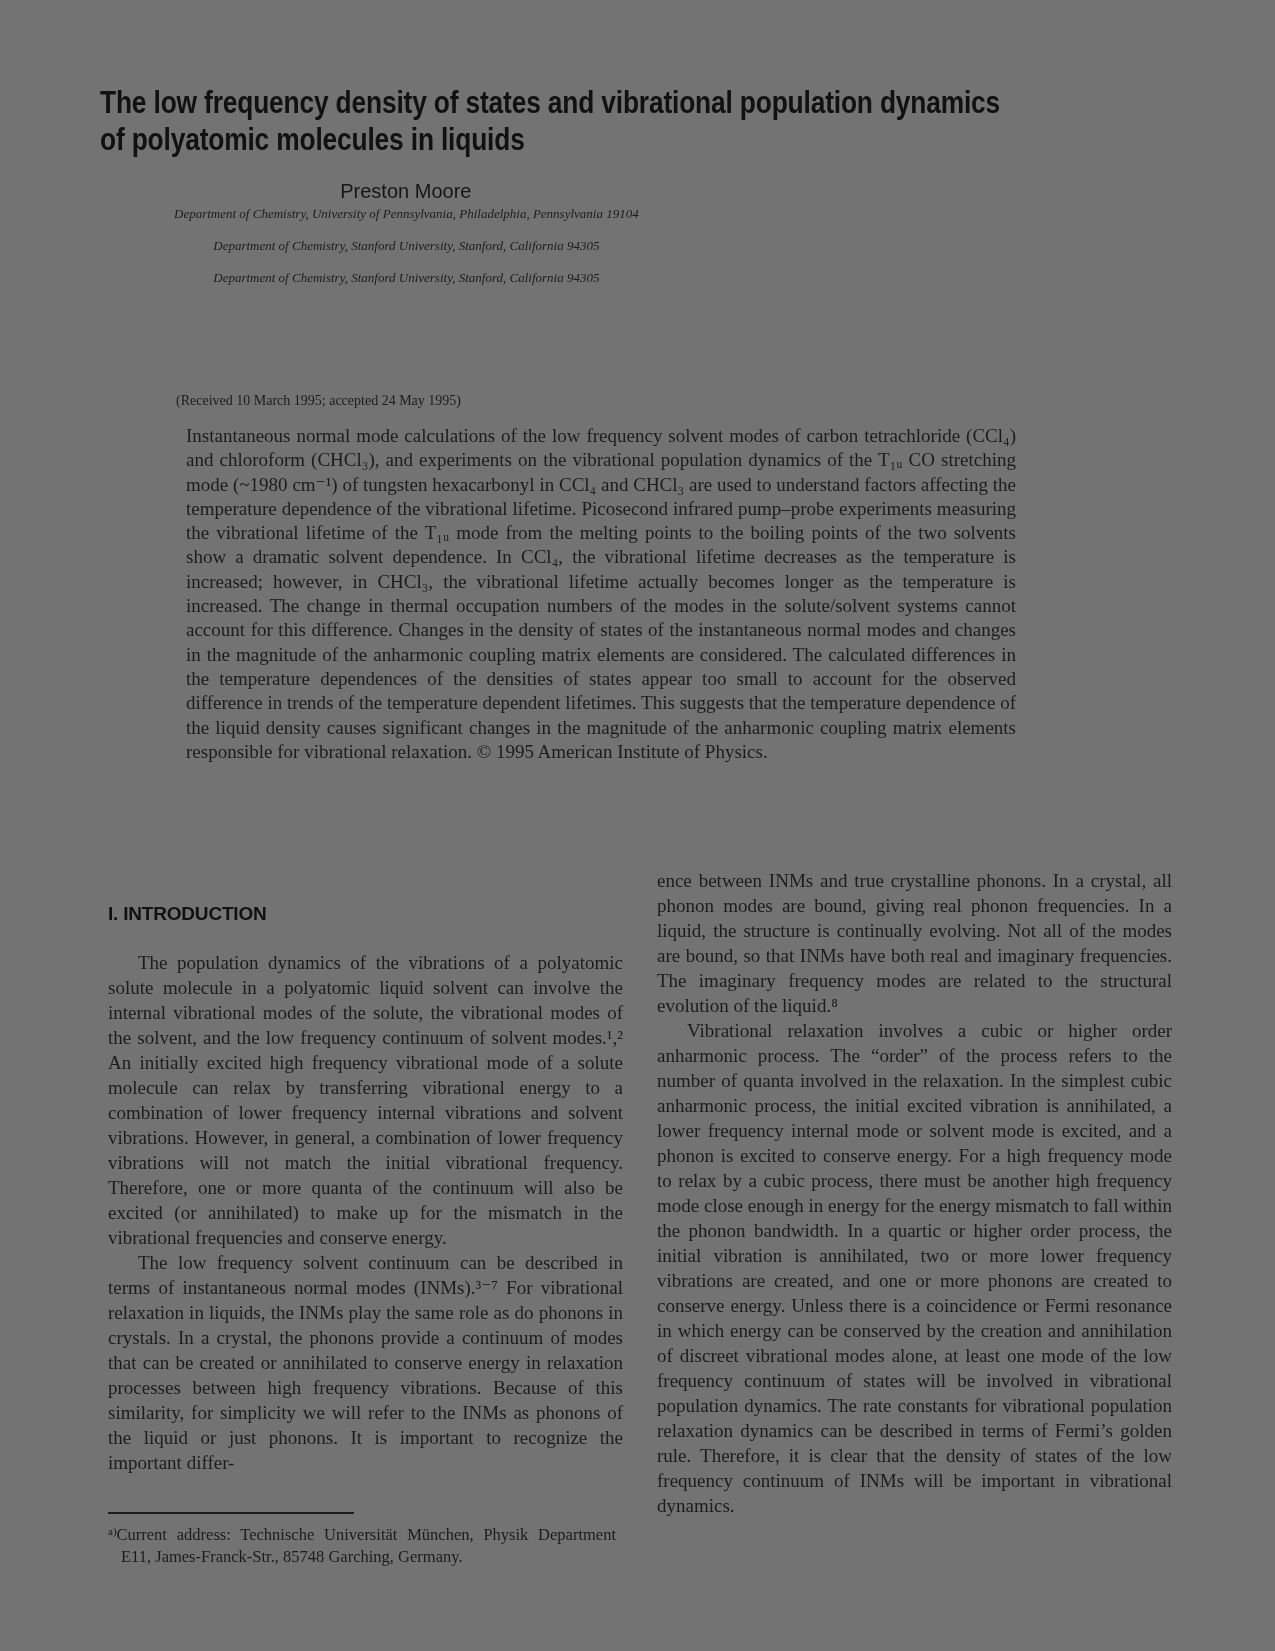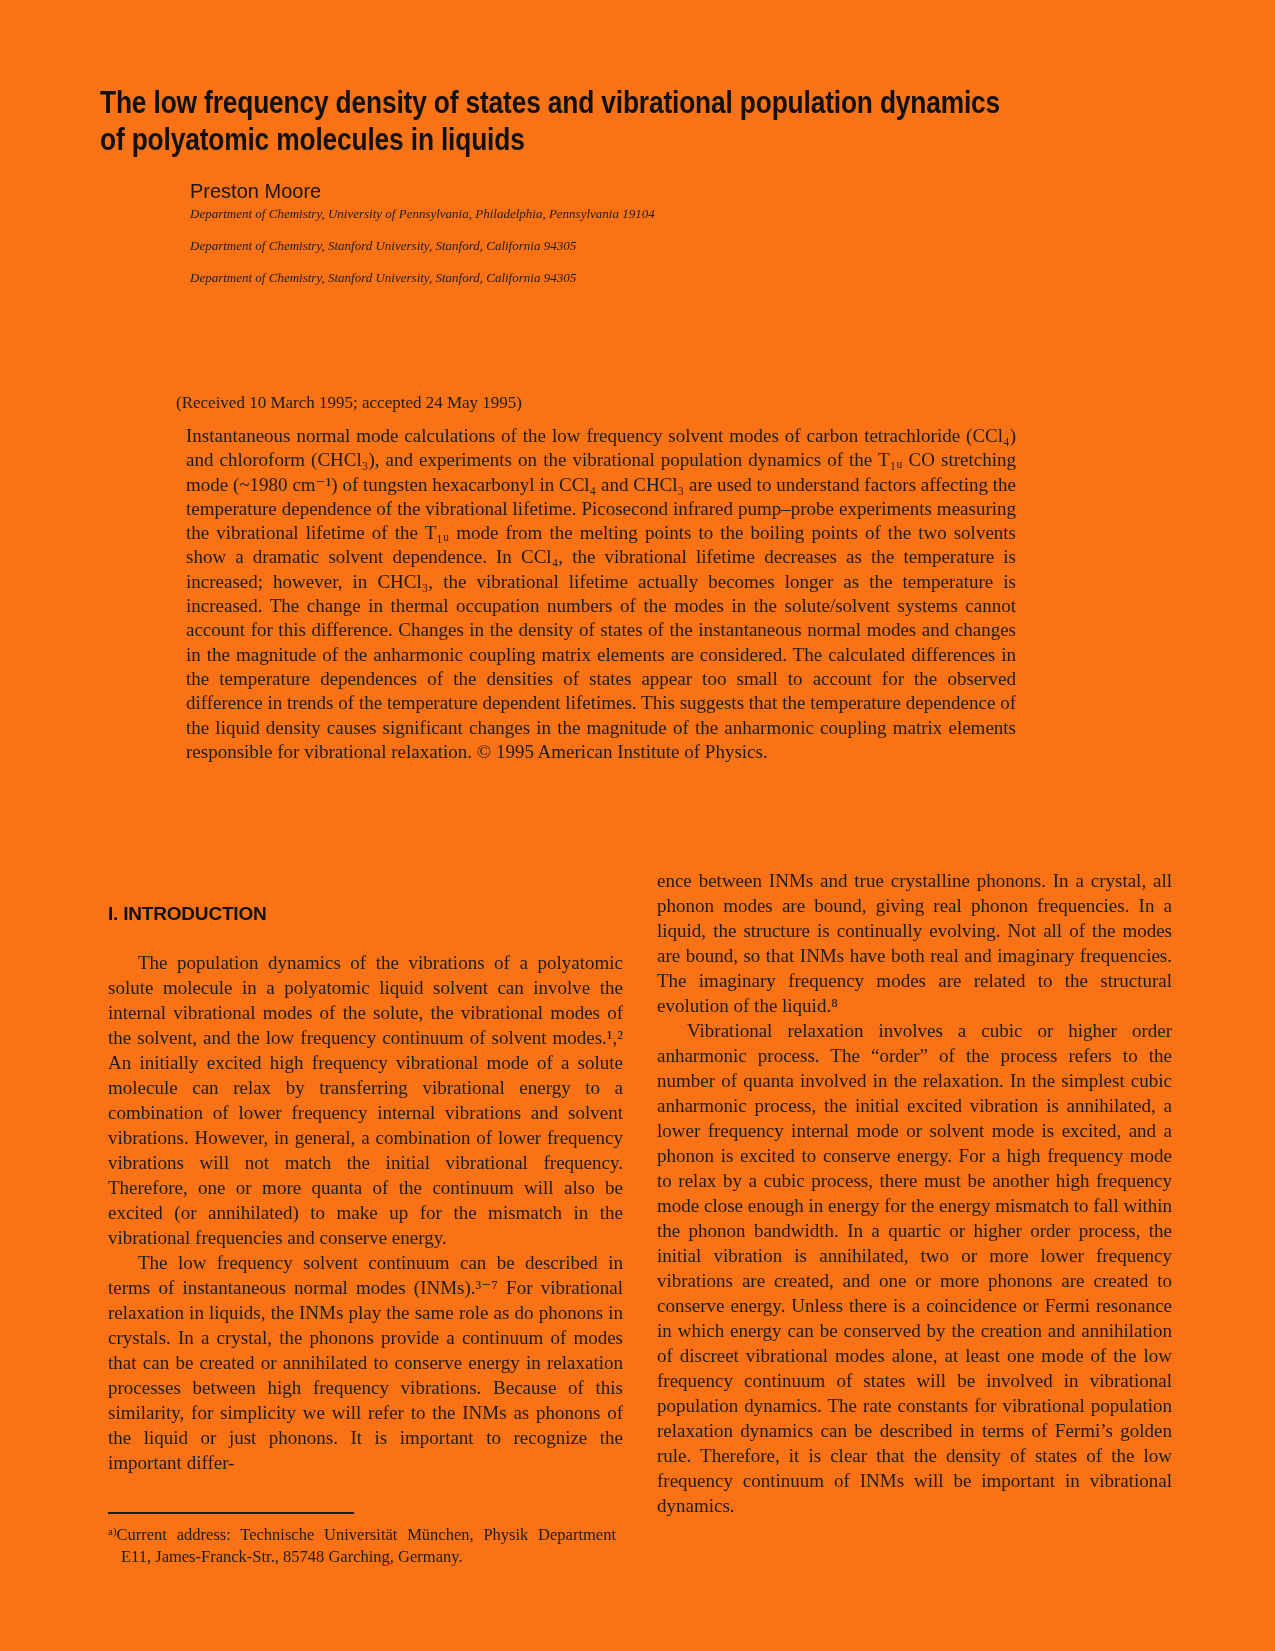--- a/index.html
+++ b/index.html
@@ -1,19 +1,19 @@
 <!DOCTYPE html>
 <html lang="en"><head>
 <meta charset="utf-8">
 <style>
   html,body{margin:0;padding:0;background:#e8e8e8;}
   .page{
     position:relative;
     width:1275px;height:1651px;
-    background:#f97316;
+    background:#737373;
     color:#1c1c1c;
     margin:0 auto;
     overflow:hidden;
     font-family:"Liberation Serif","DejaVu Serif",serif;
   }
   
   .title-block{position:absolute;left:100px;top:84px;}
   .article-title{
     margin:0;
     font-family:"Liberation Sans","DejaVu Sans",sans-serif;
@@ -21,38 +21,38 @@
     font-size:31px;
     line-height:37px;
     letter-spacing:-0.2px;
     width:1170px;
     transform:scaleX(0.85);
     transform-origin:0 0;
     color:#111;
   }
   .title-line{display:block;white-space:nowrap;}
   
-  .authors{position:absolute;left:190px;top:176px;}
+  .authors{position:absolute;left:174px;top:176px;text-align:center;}
   .author-name{
     font-family:"Liberation Sans","DejaVu Sans",sans-serif;
     font-size:20px;line-height:22px;
     margin-bottom:2px;color:#161616;
   }
   .author-marker{
     font-size:13px;
     vertical-align:7px;
     margin-left:1px;
   }
   .affiliation{
     font-style:italic;
     font-size:13px;line-height:20px;
     margin-bottom:12px;color:#1c1c1c;
   }
   
-  .received{position:absolute;left:176px;top:393px;font-size:17px;}
+  .received{position:absolute;left:176px;top:393px;font-size:14px;}
   
   .abstract{
     position:absolute;left:186px;top:424px;width:830px;
     font-size:19px;line-height:24.3px;
     text-align:justify;
   }
   .abstract .em{}
   
   .col{
     position:absolute;top:902px;width:515px;

